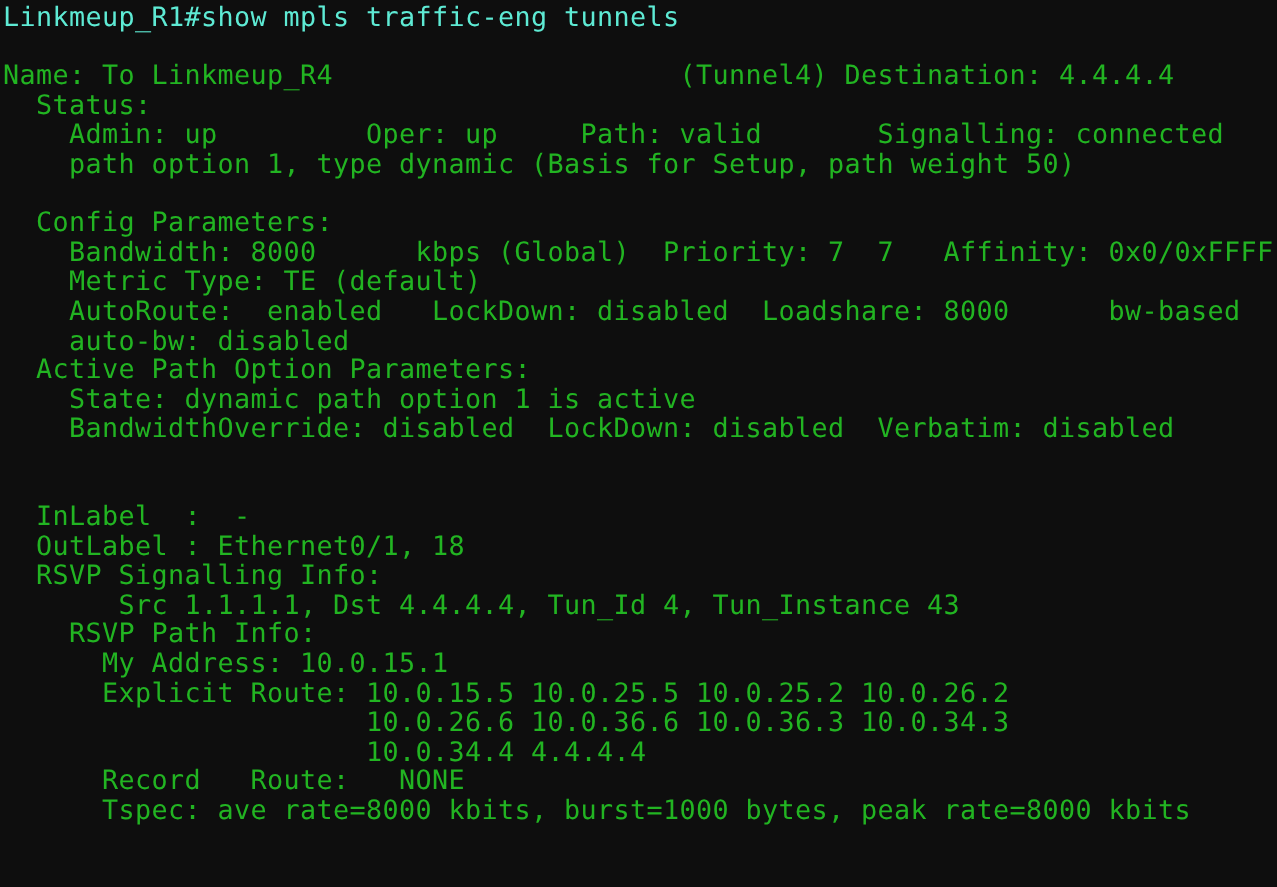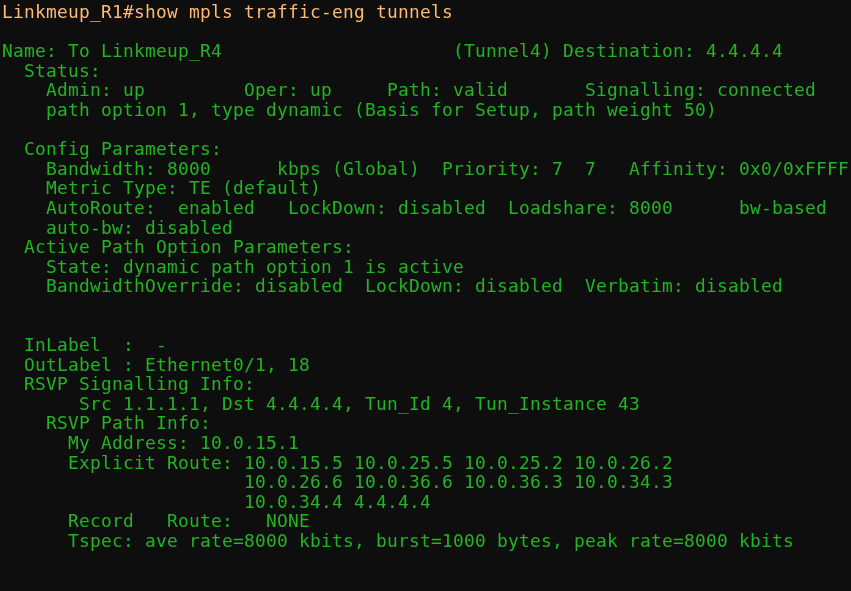--- a/index.html
+++ b/index.html
@@ -39,20 +39,20 @@
     line-height: inherit;
     color: inherit;
     background: transparent;
   }
   .line {
     display: block;
     white-space: pre;
     min-height: 19.6px;
     font-family: inherit;
   }
-  .prompt-line { color: #fdba74; }
+  .prompt-line { color: #5eead4; }
 </style>
 </head>
 <body>
 
 <div id="terminal">
   <pre id="terminal-output" style="letter-spacing: 0.257px;"><span class="line prompt-line">Linkmeup_R1#show mpls traffic-eng tunnels</span><span class="line">&nbsp;</span><span class="line">Name: To Linkmeup_R4                     (Tunnel4) Destination: 4.4.4.4</span><span class="line">  Status:</span><span class="line">    Admin: up         Oper: up     Path: valid       Signalling: connected</span><span class="line">    path option 1, type dynamic (Basis for Setup, path weight 50)</span><span class="line">&nbsp;</span><span class="line">  Config Parameters:</span><span class="line">    Bandwidth: 8000      kbps (Global)  Priority: 7  7   Affinity: 0x0/0xFFFF</span><span class="line">    Metric Type: TE (default)</span><span class="line">    AutoRoute:  enabled   LockDown: disabled  Loadshare: 8000      bw-based</span><span class="line">    auto-bw: disabled</span><span class="line">  Active Path Option Parameters:</span><span class="line">    State: dynamic path option 1 is active</span><span class="line">    BandwidthOverride: disabled  LockDown: disabled  Verbatim: disabled</span><span class="line">&nbsp;</span><span class="line">&nbsp;</span><span class="line">  InLabel  :  -</span><span class="line">  OutLabel : Ethernet0/1, 18</span><span class="line">  RSVP Signalling Info:</span><span class="line">       Src 1.1.1.1, Dst 4.4.4.4, Tun_Id 4, Tun_Instance 43</span><span class="line">    RSVP Path Info:</span><span class="line">      My Address: 10.0.15.1</span><span class="line">      Explicit Route: 10.0.15.5 10.0.25.5 10.0.25.2 10.0.26.2</span><span class="line">                      10.0.26.6 10.0.36.6 10.0.36.3 10.0.34.3</span><span class="line">                      10.0.34.4 4.4.4.4</span><span class="line">      Record   Route:   NONE</span><span class="line">      Tspec: ave rate=8000 kbits, burst=1000 bytes, peak rate=8000 kbits</span></pre>
 </div>
 
 </body></html>

